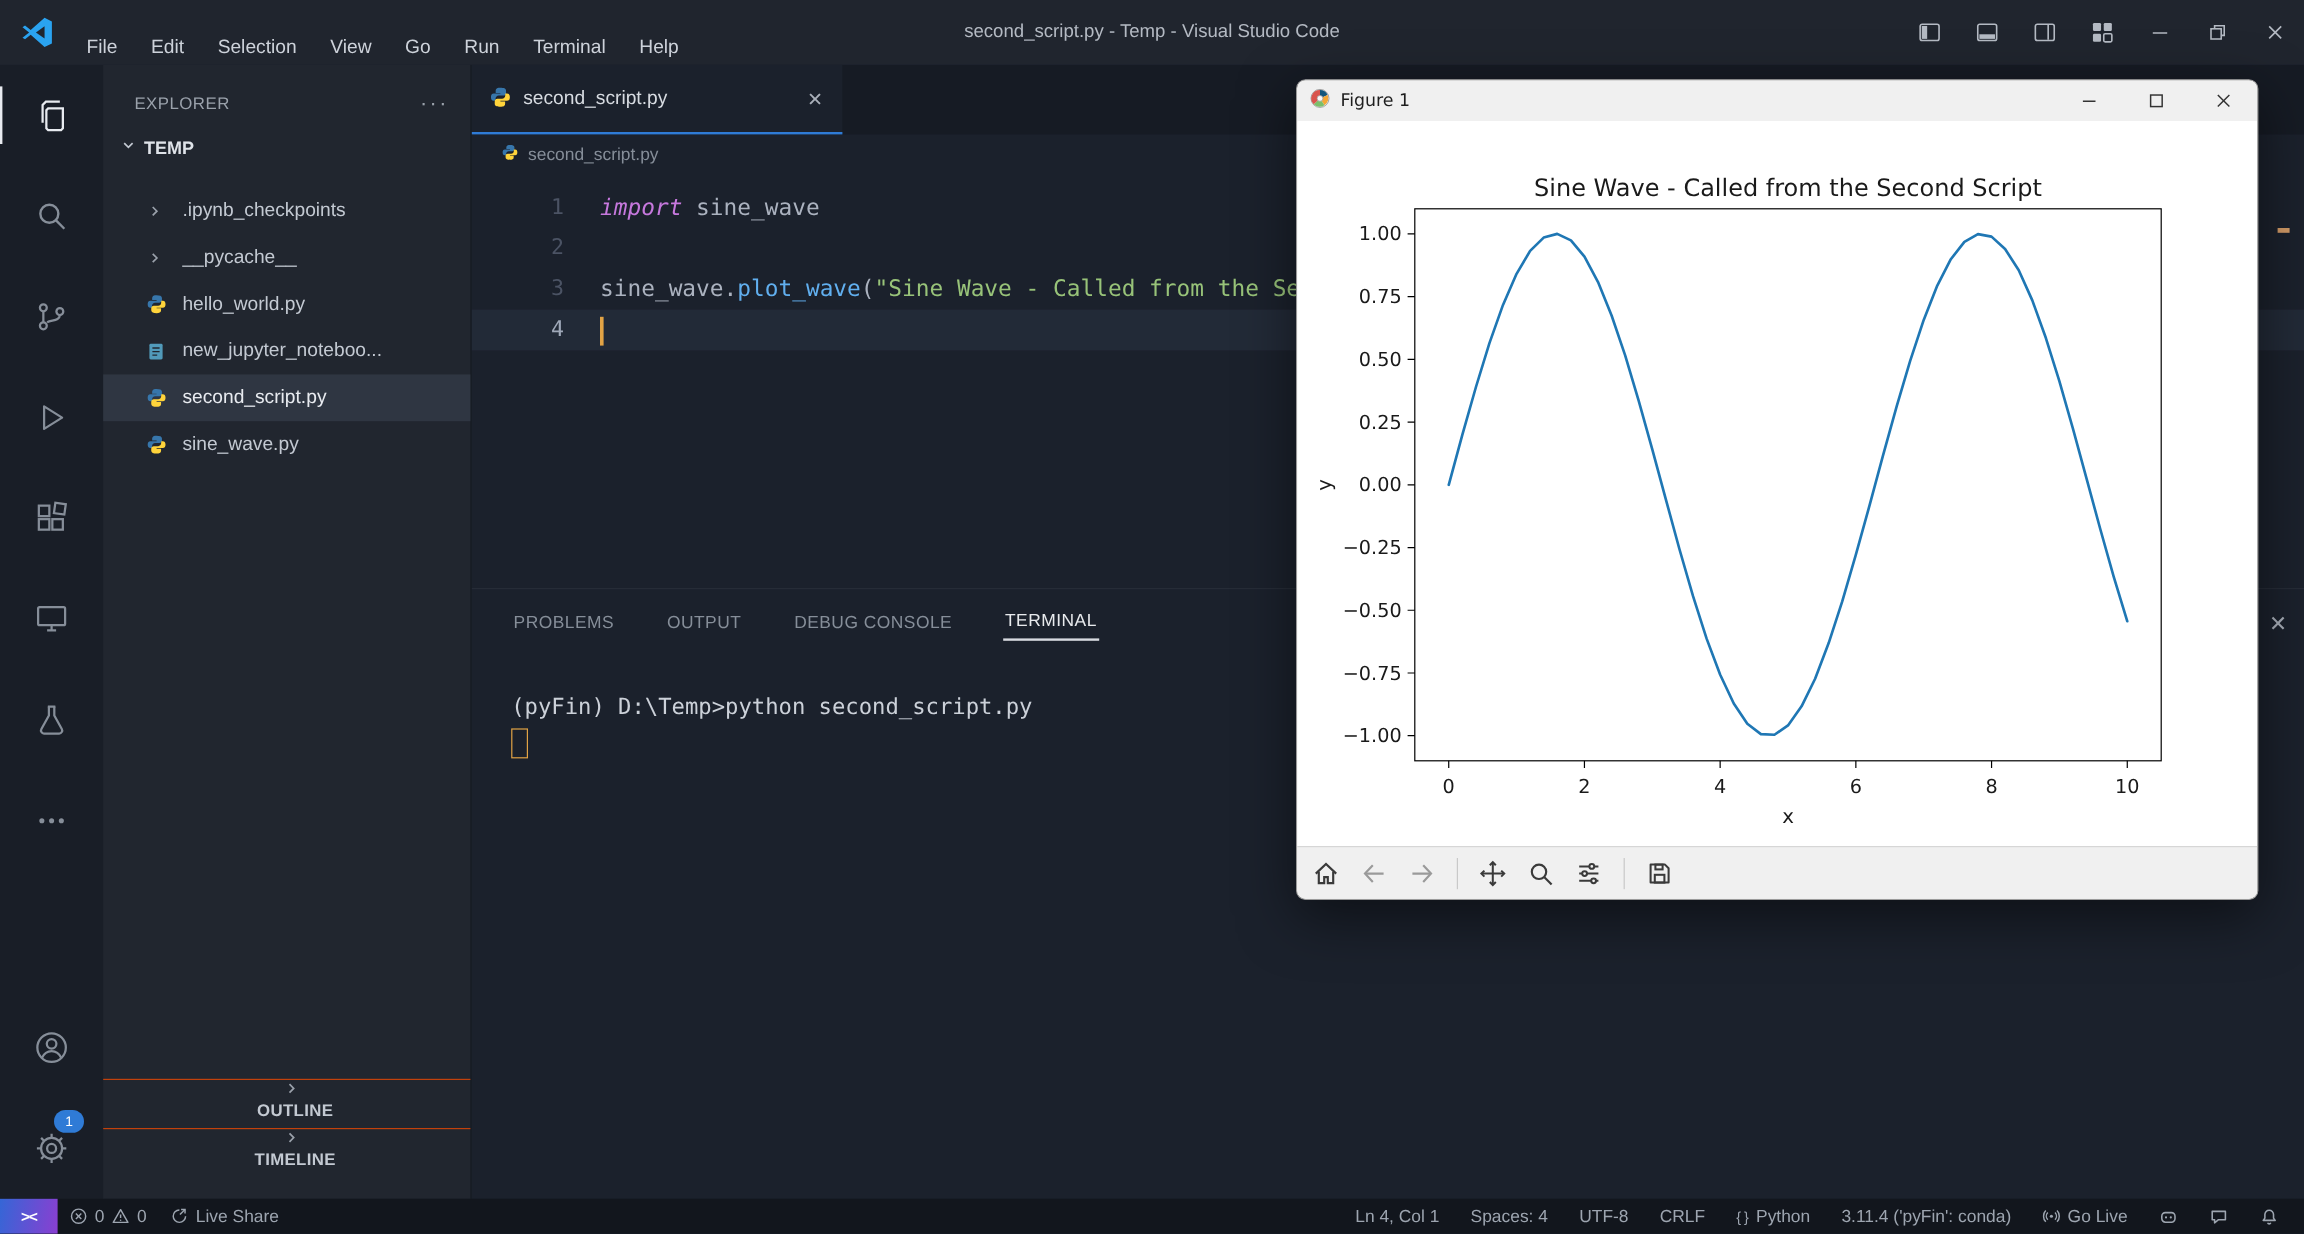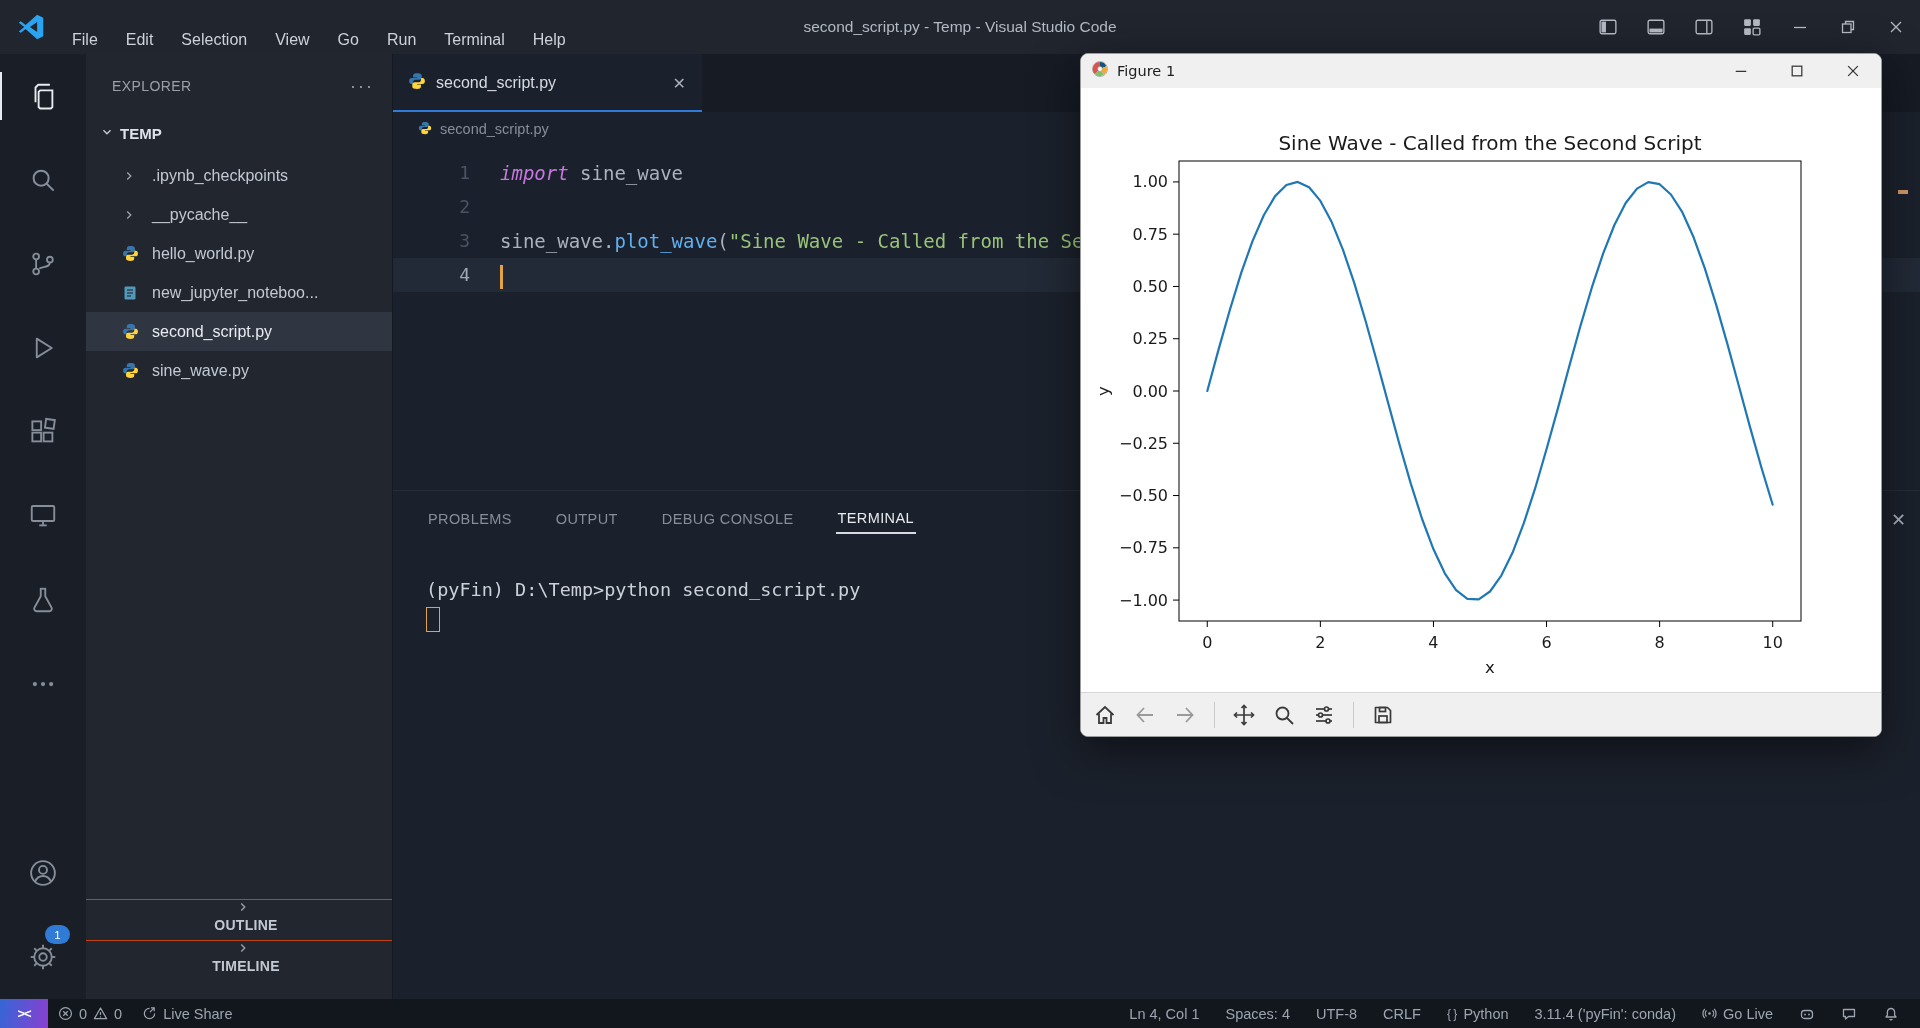--- a/index.html
+++ b/index.html
@@ -26,21 +26,21 @@
   .act-item.active::before{content:"";position:absolute;left:0;top:18px;bottom:18px;width:2px;background:#e8ebf0;}
   .act-spacer{flex:1;}
   .act-badge{position:absolute;top:10px;right:16px;min-width:19px;height:19px;border-radius:10px;background:#2f7bd6;
     color:#fff;font-size:11.5px;display:flex;align-items:center;justify-content:center;padding:0 3px;}
   
   .sidebar{position:absolute;left:86px;top:54px;bottom:29px;width:306px;background:var(--sidebar);z-index:4;
     border-right:1px solid #141922;}
   .sb-header{height:36px;margin-top:14px;display:flex;align-items:center;padding:0 18px 0 26px;}
   .sb-header-label{font-size:14px;color:#9aa1ab;letter-spacing:.4px;}
   .sb-header-more{margin-left:auto;color:#9aa1ab;font-size:18px;letter-spacing:2px;}
-  .sb-root{height:38px;display:flex;align-items:flex-end;padding-left:14px;color:#dfe3e9;font-weight:bold;font-size:15px;}
+  .sb-root{height:38px;display:flex;align-items:center;padding-left:14px;color:#dfe3e9;font-weight:bold;font-size:15px;}
   .sb-root .chev{margin-right:6px;}
   #explorer-items{margin-top:14px;}
   .explorer-row{height:39px;display:flex;align-items:center;padding-left:36px;font-size:16px;color:#c3c9d2;cursor:default;}
   .explorer-row.selected{background:#2f3642;color:#e8ebf0;}
   .explorer-row .row-icon{width:24px;height:18px;display:flex;align-items:center;margin-right:6px;color:#9aa1ab;}
   .sb-sections{position:absolute;left:0;right:0;bottom:18px;}
   .sb-section{height:40px;display:flex;align-items:center;padding-left:14px;border-top:1px solid #c2410c;
     color:#c3c9d2;font-weight:bold;font-size:14px;letter-spacing:.3px;flex-direction:column;}
   .sb-section .chev{margin-right:6px;color:#9aa1ab;}
   
@@ -76,21 +76,21 @@
   
   .statusbar{position:absolute;left:0;bottom:0;width:1920px;height:29px;background:var(--status);
     display:flex;align-items:center;font-size:14.5px;color:#9da5b0;z-index:6;}
   .sb-remote{width:48px;height:29px;background:linear-gradient(100deg,#3566d6,#8a3fd1);color:#fff;
     display:flex;align-items:center;justify-content:center;font-size:13px;letter-spacing:-1px;font-weight:bold;}
   .status-item{display:flex;align-items:center;gap:6px;padding:0 10px;height:100%;}
   .status-right{margin-left:auto;display:flex;align-items:center;height:100%;padding-right:8px;}
   .status-right .status-item{padding:0 13px;}
   .status-icon{display:flex;align-items:center;color:#9da5b0;}
   
-  .figure-window{position:absolute;left:1080px;top:53px;width:800px;height:682px;background:#ffffff;
+  .figure-window{position:absolute;left:1080px;top:66px;width:800px;height:682px;background:#ffffff;
     border:1px solid #9b9b9b;border-radius:8px;overflow:hidden;z-index:50;
     box-shadow:0 14px 46px rgba(0,0,0,0.5);font-family:"DejaVu Sans",sans-serif;}
   .fig-titlebar{height:34px;background:#f0f0f0;display:flex;align-items:center;padding-left:10px;gap:8px;}
   .fig-title{font-size:14.5px;color:#1e1e1e;}
   .fig-buttons{margin-left:auto;display:flex;height:100%;}
   .fig-btn{width:56px;height:34px;display:flex;align-items:center;justify-content:center;color:#333;}
   .fig-chart{width:800px;height:604px;background:#fff;}
   .fig-toolbar{height:44px;background:#f0f0f0;border-top:1px solid #d6d6d6;display:flex;align-items:center;
     padding-left:10px;gap:12px;}
   .tool-icon{width:28px;height:28px;display:flex;align-items:center;justify-content:center;color:#3a3a3a;}

